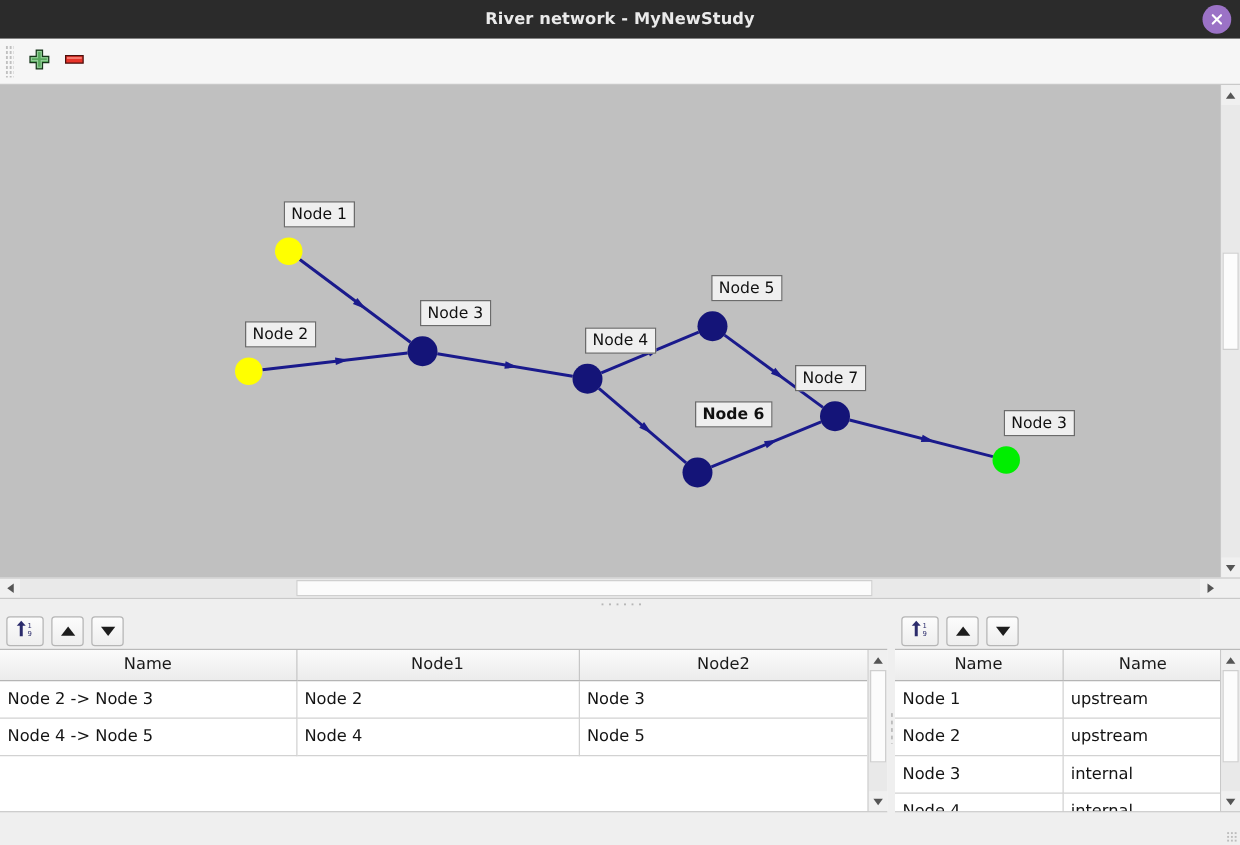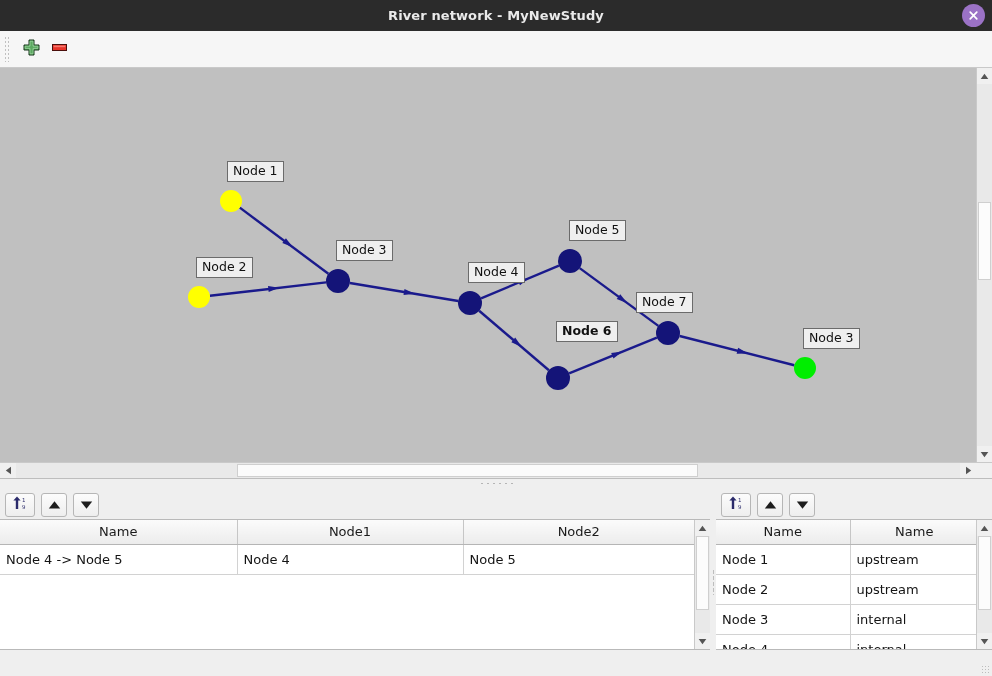--- a/index.html
+++ b/index.html
@@ -414,20 +414,25 @@
             </colgroup>
             <thead>
                 <tr id="branches-head">
                   <th>Name</th>
                   <th>Node1</th>
                   <th class="pad">Node2</th>
                 </tr>
               </thead>
             <tbody id="branches-body">
                 <tr>
+                  <td>Node 2 -&gt; Node 3</td>
+                  <td>Node 2</td>
+                  <td class="pad">Node 3</td>
+                </tr>
+                <tr>
                   <td>Node 4 -&gt; Node 5</td>
                   <td>Node 4</td>
                   <td class="pad">Node 5</td>
                 </tr>
               </tbody>
           </table>
         </div>
         <div class="tbl-vscroll">
           <div class="arrow">
             <svg width="9" height="7" viewBox="0 0 9 7">

